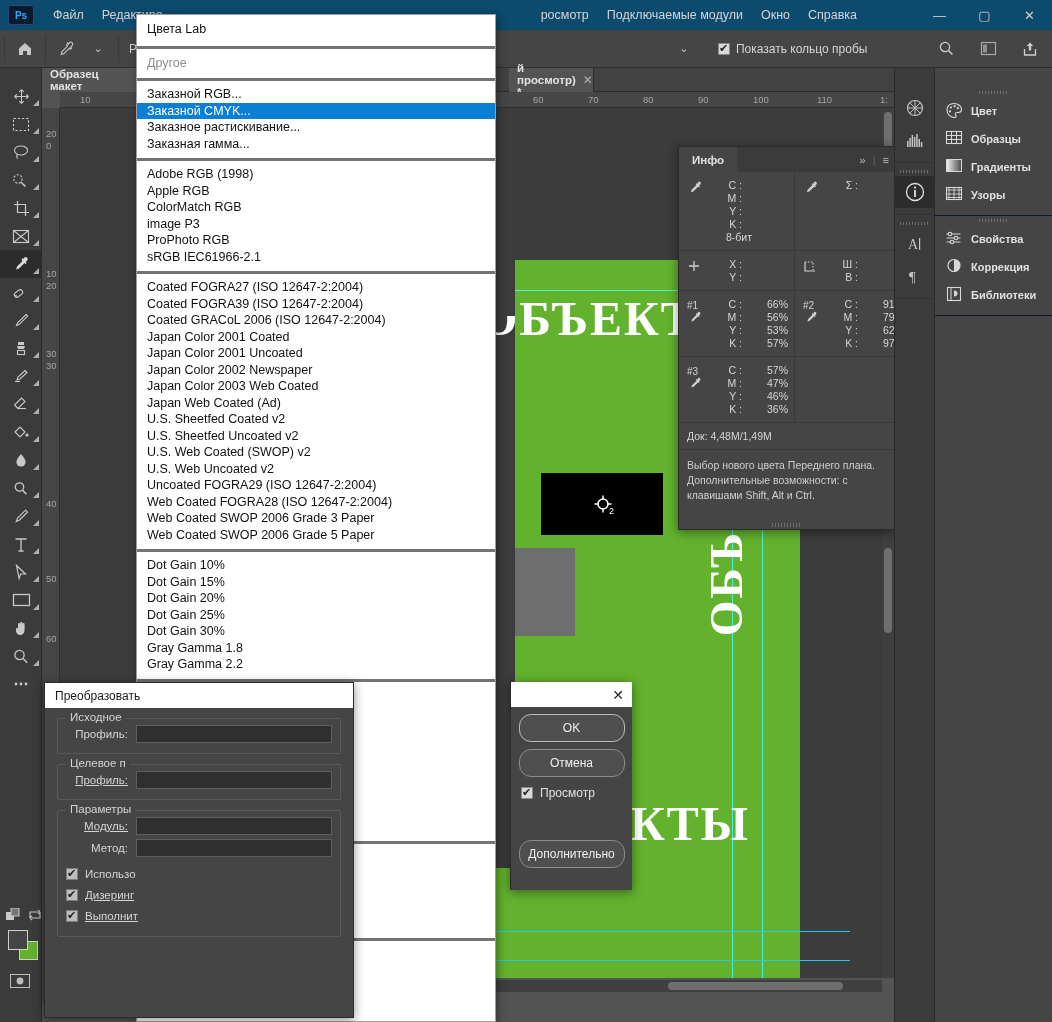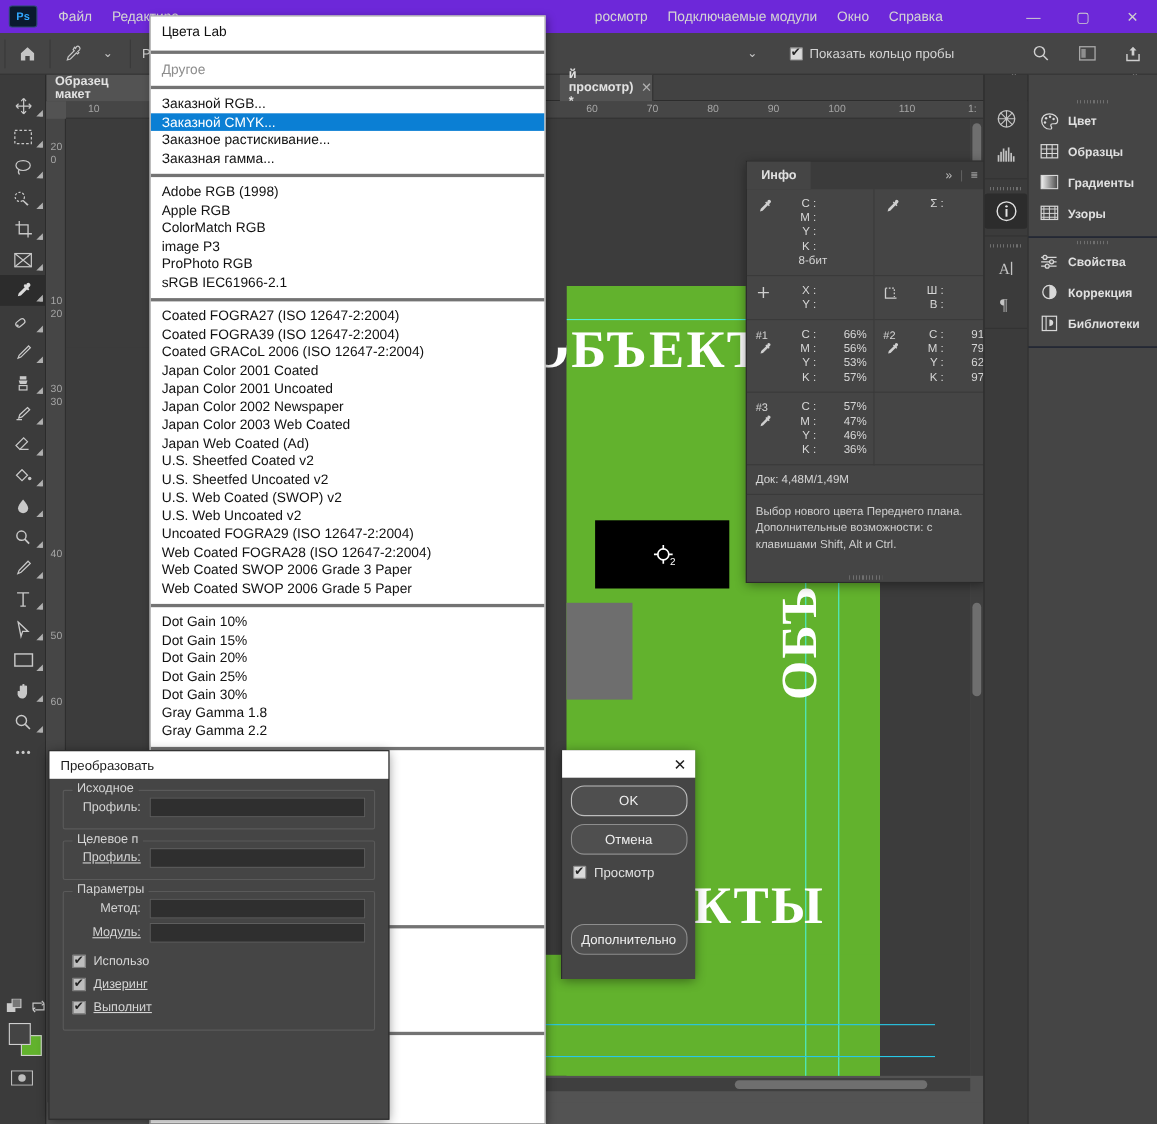--- a/index.html
+++ b/index.html
@@ -7,21 +7,21 @@
     width: 1052px; height: 1022px;
     background: #535353;
     font-family: "Liberation Sans", sans-serif;
     overflow: hidden;
   }
   #app { position: relative; width: 1052px; height: 1022px; }
 
   
   .menubar {
     position: absolute; left: 0; top: 0; width: 1052px; height: 30px;
-    background: #6d28d9; display: flex; align-items: center;
+    background: #0c4a6e; display: flex; align-items: center;
   }
   .ps-logo {
     width: 26px; height: 20px; margin-left: 8px; margin-right: 10px;
     background: #0a1a2f; border: 1px solid #2a4a6f; border-radius: 3px;
     color: #31a8ff; font-size: 10px; font-weight: bold;
     display: flex; align-items: center; justify-content: center;
   }
   .menu-item {
     color: #d4d4d4; font-size: 12.5px; padding: 0 9px; line-height: 30px;
     white-space: nowrap;
@@ -1003,25 +1003,25 @@
       <div class="fieldset">
         <span class="fs-legend">Целевое п</span>
         <div class="frow">
           <span class="lbl u">Профиль:</span>
           <span class="fval"></span>
         </div>
       </div>
       <div class="fieldset" style="padding-bottom:10px">
         <span class="fs-legend">Параметры</span>
         <div class="frow">
-          <span class="lbl">Метод:</span>
+          <span class="lbl u">Модуль:</span>
           <span class="fval"></span>
         </div>
         <div class="frow">
-          <span class="lbl u">Модуль:</span>
+          <span class="lbl">Метод:</span>
           <span class="fval"></span>
         </div>
         <div class="crow" style="margin-top:4px">
           <span class="cb-dark on"></span>
           <span>Использо</span>
         </div>
         <div class="crow">
           <span class="cb-dark on"></span>
           <span class="u">Дизеринг</span>
         </div>

